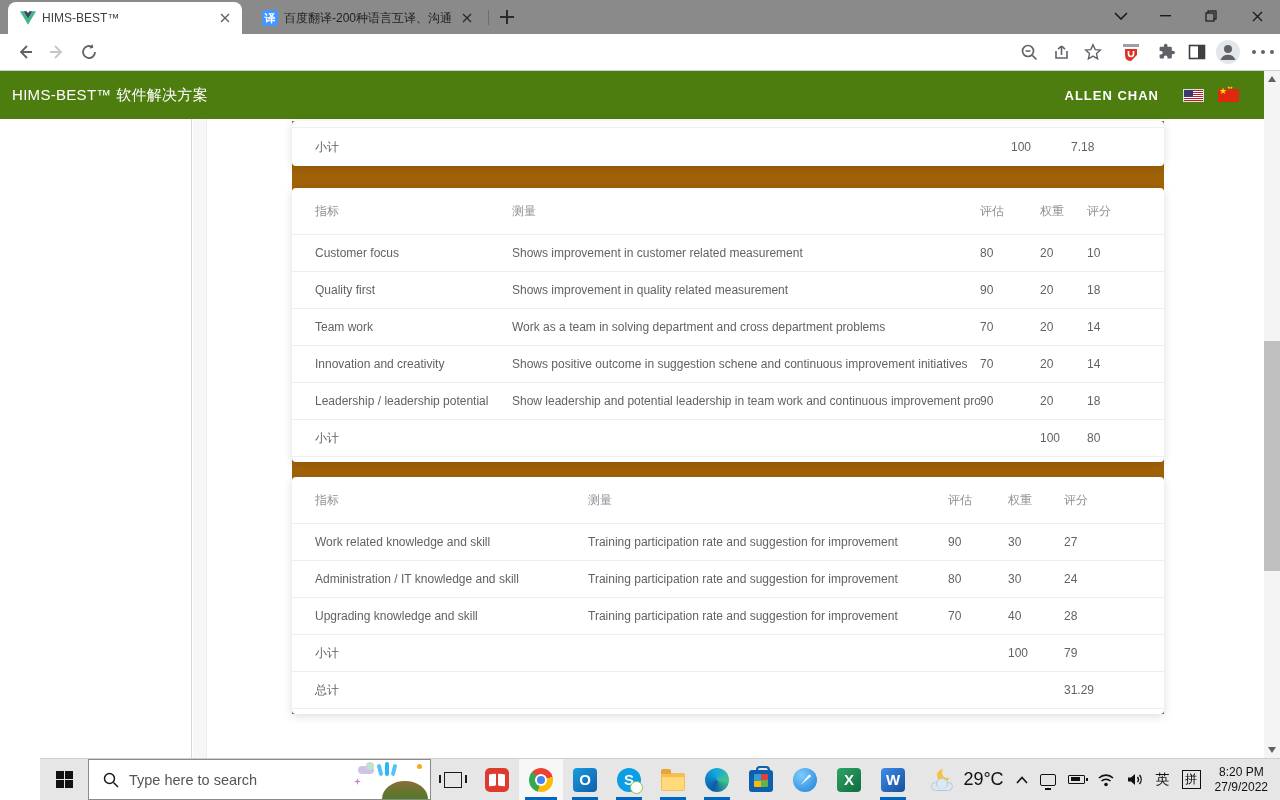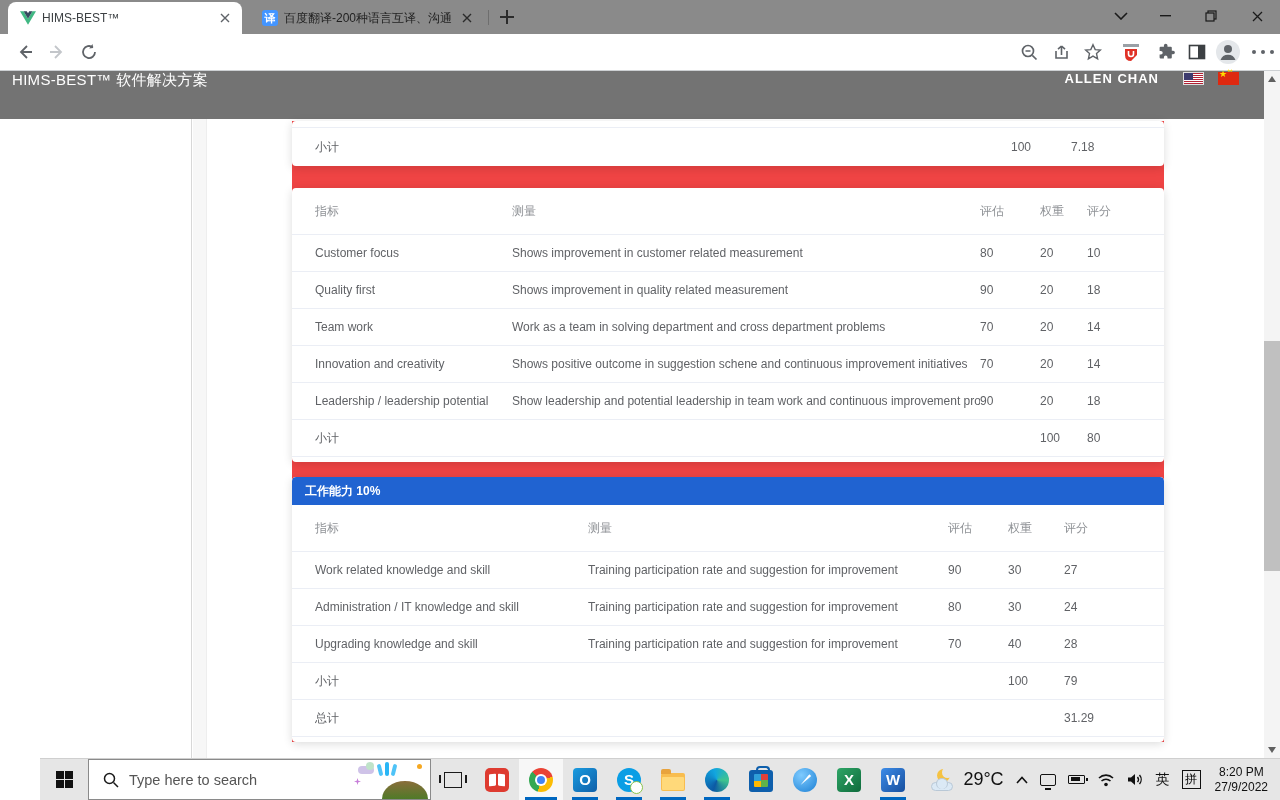--- a/index.html
+++ b/index.html
@@ -27,36 +27,36 @@
   #toolbar { position:absolute; left:0; top:34px; width:1280px; height:37px; background:#fff; border-bottom:1px solid #cdd0d3; }
   .nav-ico { position:absolute; top:5px; width:26px; height:26px; display:flex; align-items:center; justify-content:center; }
   #addressbar { position:absolute; left:112px; top:39px; width:896px; height:28px; background:#f0f2f4; border-radius:14px; display:flex; align-items:center; padding:0 14px; }
   #addr-divider { width:1px; height:16px; background:#c6c9cc; margin:0 12px 0 10px; }
   .addr-sec { font-size:13px; color:#5f6368; margin-left:8px; }
   .addr-url { font-size:13.5px; color:#202124; white-space:nowrap; }
   .tool-right { position:absolute; top:5px; width:26px; height:26px; display:flex; align-items:center; justify-content:center; }
   .kebab span { display:block; width:4px; height:4px; border-radius:50%; background:#5f6368; margin:2px auto; }
 
   
-  #appheader { position:absolute; left:0; top:71px; width:1264px; height:48px; background:#737373; display:flex; align-items:flex-start; }
+  #appheader { position:absolute; left:0; top:71px; width:1264px; height:48px; background:#4d7c0f; display:flex; align-items:center; }
   #app-title { color:#fff; font-size:15px; letter-spacing:.3px; margin-left:12px; }
   #user-zone { position:absolute; right:25px; display:flex; align-items:center; }
   #user-name { color:#fff; font-size:13px; font-weight:bold; letter-spacing:1px; margin-right:24px; }
   .flag { width:21px; height:13px; position:relative; margin-left:0; }
   #flag-us { background:repeating-linear-gradient(#b22234 0 1px, #fff 1px 2px); border:0.5px solid #ddd; margin-right:14px; }
   #flag-us::before { content:""; position:absolute; left:0; top:0; width:9px; height:7px; background:#3c3b6e; }
   #flag-cn { background:#de2910; }
   #flag-cn::before { content:"\2605"; position:absolute; left:1px; top:-3px; color:#ffde00; font-size:9px; }
   #flag-cn::after { content:"\2605 \2605"; position:absolute; left:9px; top:-4px; color:#ffde00; font-size:4px; letter-spacing:-1px; }
 
   
   #page { position:absolute; left:0; top:119px; width:1264px; height:639px; background:#fff; }
   #sidebar { position:absolute; left:0; top:0; width:192px; height:639px; background:#fff; border-right:1px solid #d8d8d8; }
   #side-gutter { position:absolute; left:193px; top:0; width:14px; height:639px; background:#f7f7f7; border-right:1px solid #eee; }
-  #content-col { position:absolute; left:292px; top:2px; width:872px; background:#ef4444; }
+  #content-col { position:absolute; left:292px; top:2px; width:872px; background:#a16207; }
   .card { background:#fff; border-radius:4px; box-shadow:0 2px 10px rgba(0,0,0,.14); overflow:hidden; }
   .band { height:28px; background:#2063d1; border-radius:4px 4px 0 0; color:#fff; font-size:12px; font-weight:bold; line-height:28px; padding-left:13px; }
   .tbl { padding-bottom:5px; }
   .tr { display:flex; align-items:center; height:37px; border-bottom:1px solid #ebeef5; font-size:12px; color:#606266; }
   .tr.head { height:47px; color:#8f9296; border-bottom:1px solid #ebeef5; }
   .tr:last-child { border-bottom:1px solid #ebeef5; }
   .td { white-space:nowrap; overflow:hidden; }
   .meas { flex:1; }
   .num { }
   .t1 .tr { padding:0 31px 0 23px; }
@@ -336,21 +336,20 @@
           <div class="td ind">小计</div>
           <div class="td meas"></div>
           <div class="td num c-as"></div>
           <div class="td num c-wt">100</div>
           <div class="td num c-sc">80</div>
         </div>
       </div>
     </div>
 
     <div class="card" style="margin-top:15px;">
-      <div class="band">工作能力 10%</div>
       <div class="tbl t2">
         <div class="tr head">
           <div class="td ind">指标</div>
           <div class="td meas">测量</div>
           <div class="td num c-as">评估</div>
           <div class="td num c-wt">权重</div>
           <div class="td num c-sc">评分</div>
         </div>
         <div class="tr">
           <div class="td ind">Work related knowledge and skill</div>

